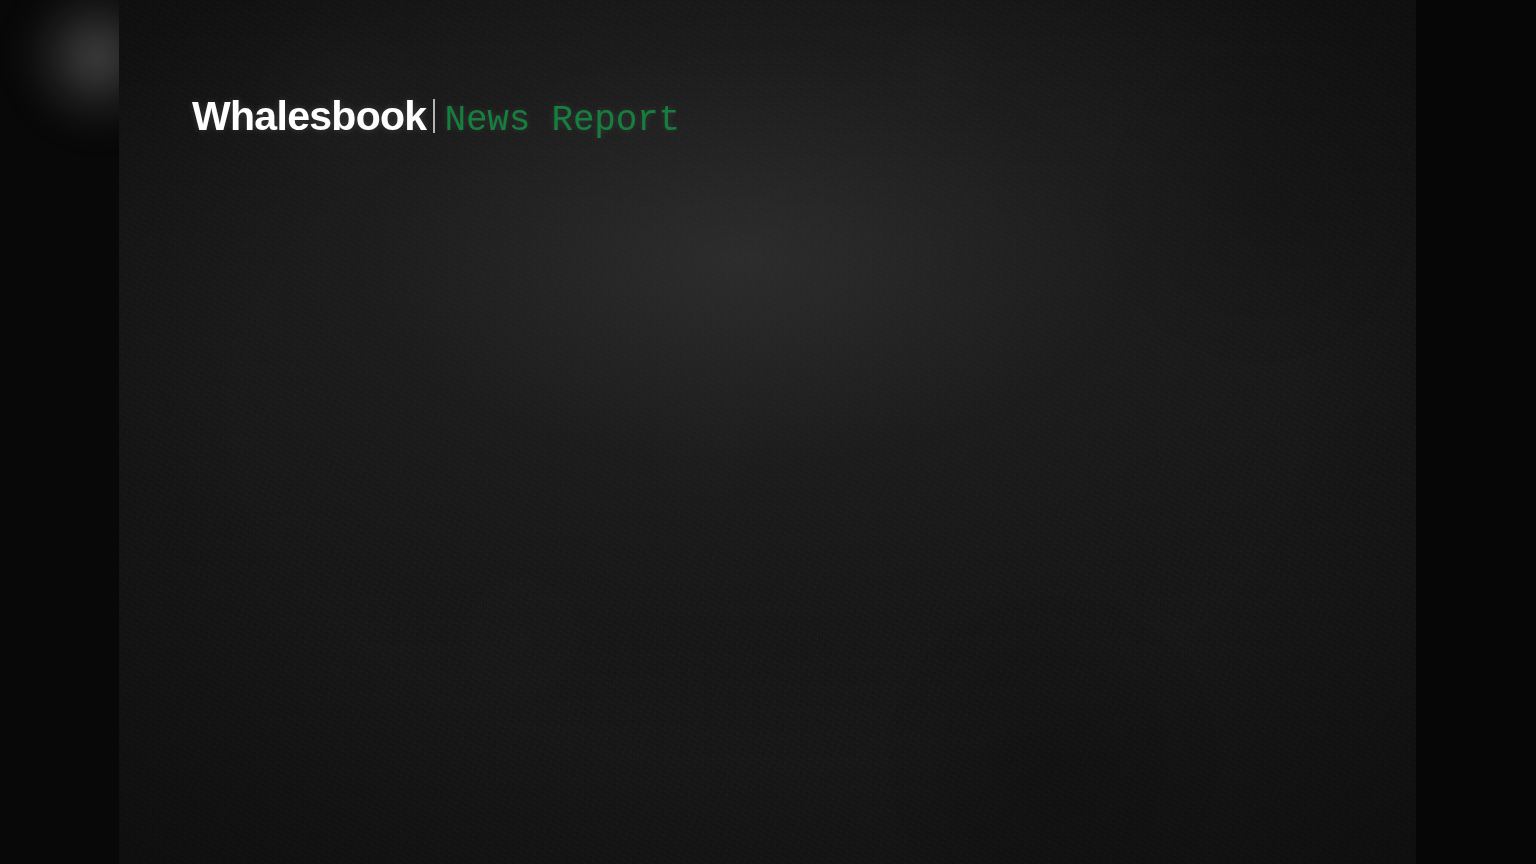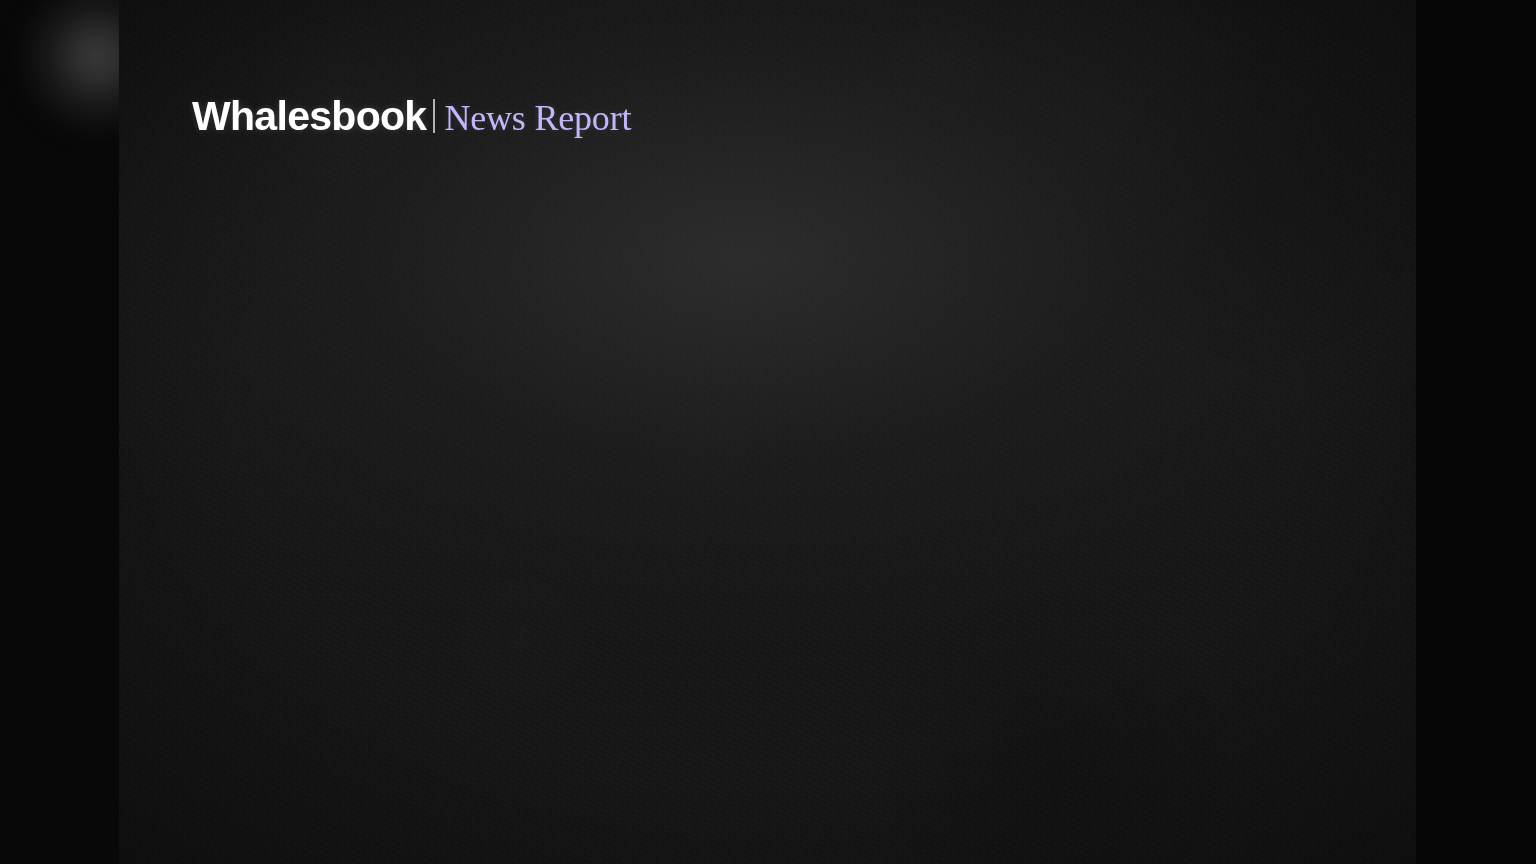--- a/index.html
+++ b/index.html
@@ -150,25 +150,25 @@
     display: inline-block;
     width: 2px;
     height: 34px;
     background: #b4b4b4;
     margin: 0 9px 0 7px;
     position: relative;
     top: 3px;
     flex: 0 0 auto;
   }
   .brand-sub {
-    font-family: Liberation Serif, serif;
+    font-family: Liberation Mono, monospace;
     font-weight: 400;
     font-size: 36px;
     letter-spacing: -0.2px;
-    color: #c4b5fd;
+    color: #15803d;
     line-height: 1;
     text-shadow: 0 0 6px rgba(255,255,255,0.12);
   }
 
   
   .headline {
     position: absolute;
     left: 119px;
     top: 286px;
     width: 1297px;

